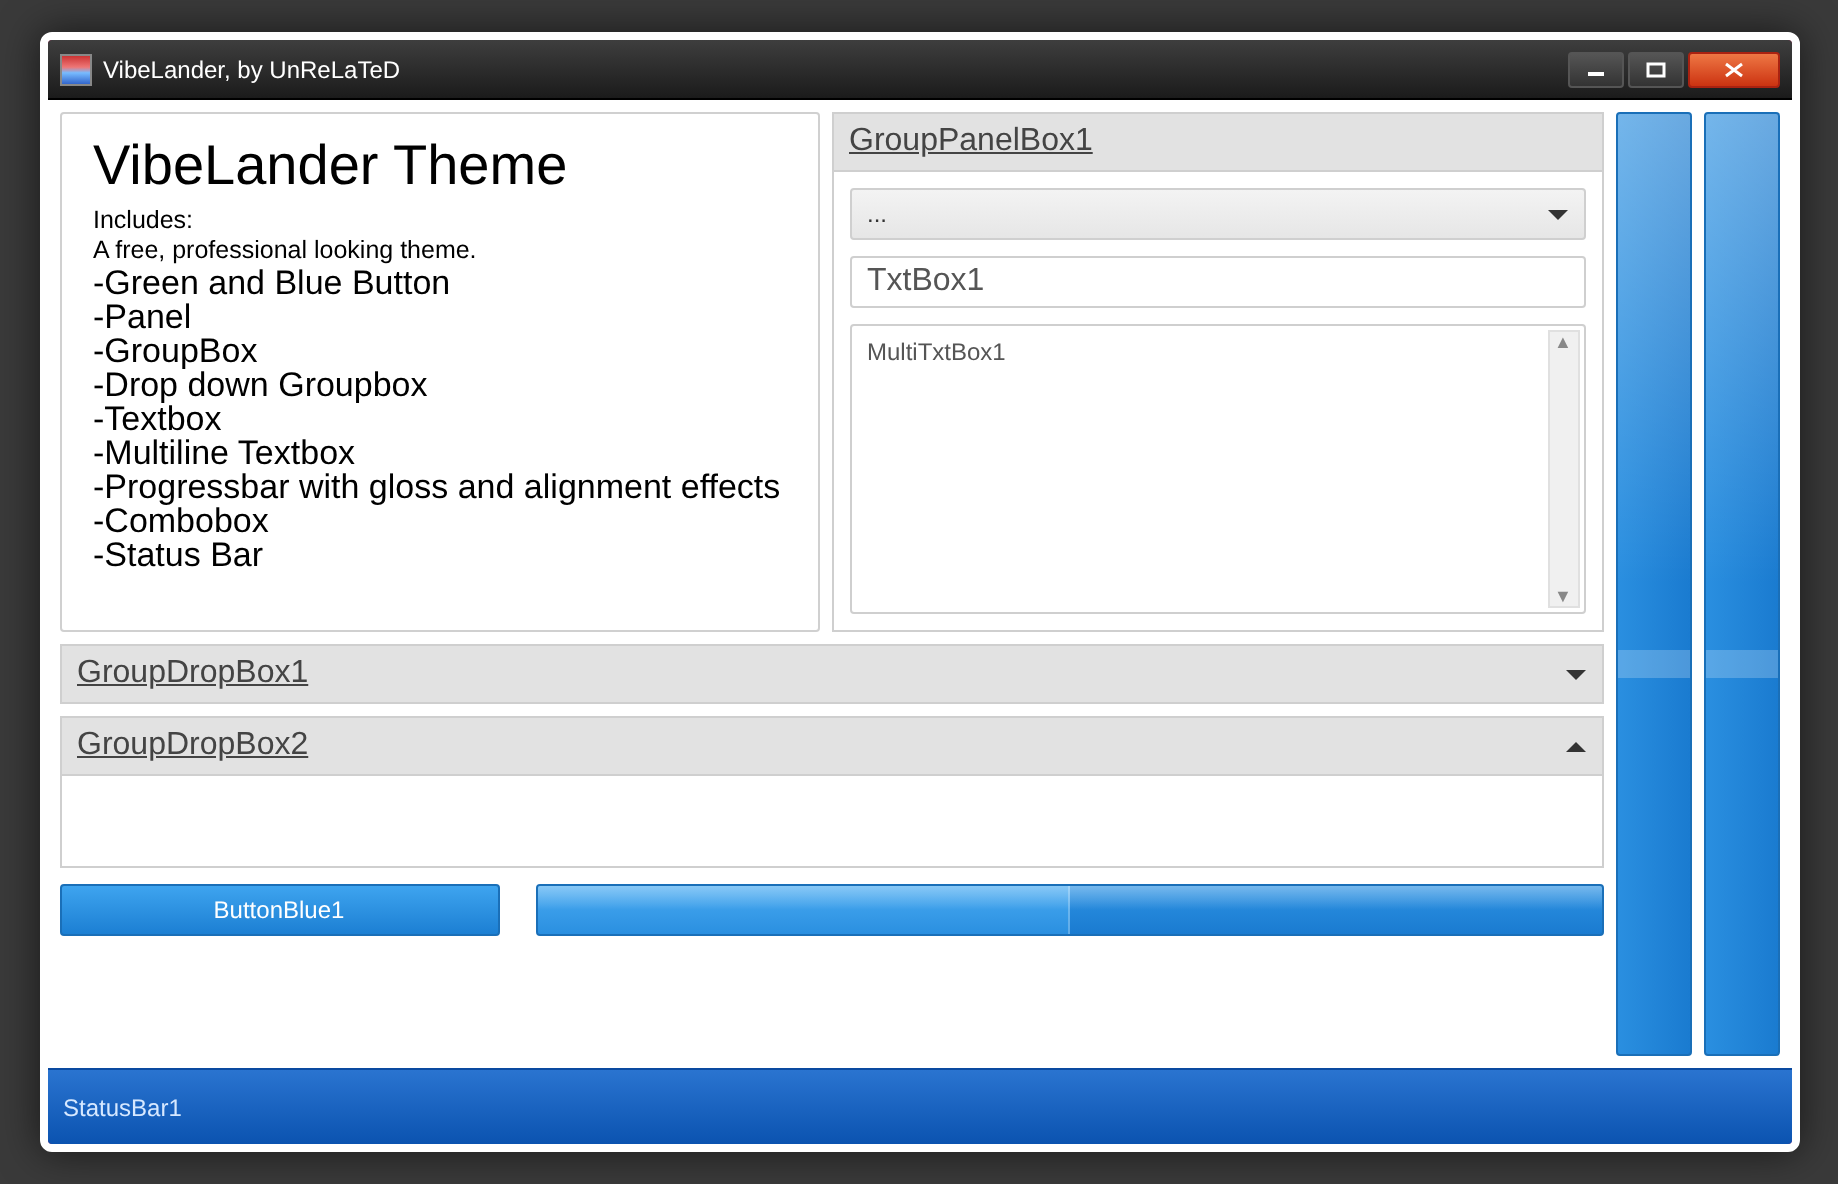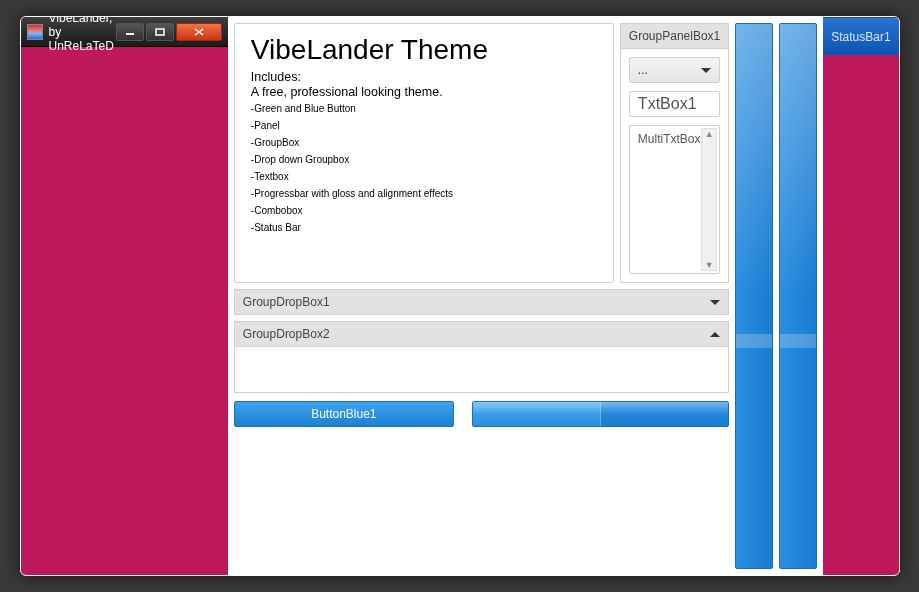--- a/index.html
+++ b/index.html
@@ -11,25 +11,25 @@
     align-items: center;
     justify-content: center;
     height: 592px;
     width: 919px;
     overflow: hidden;
   }
   .window {
     width: 880px;
     height: 560px;
     background: #be185d;
-    border: 1px solid #ffffff;
+    border: 4px solid #ffffff;
     border-radius: 6px;
     box-shadow: 0 0 20px rgba(0,0,0,0.6);
     display: flex;
-    flex-direction: row;
+    flex-direction: column;
     overflow: hidden;
   }
   .titlebar {
     height: 30px;
     background: linear-gradient(#3e3e3e,#1b1b1b);
     display: flex;
     align-items: center;
     padding: 0 6px;
     color: #fff;
     font-size: 12px;
@@ -76,36 +76,37 @@
   .theme-panel {
     width:380px;
     padding:10px 16px;
   }
   .theme-panel h1 {
     font-size:28px;
     font-weight:400;
     margin-bottom:4px;
   }
   .theme-panel .sub { font-size:12.5px; margin:1px 0; }
-  .theme-panel .list { font-size:10px; line-height:17px; margin-left:0; }
+  .theme-panel .list { font-size:17px; line-height:17px; margin-left:0; }
 
   .grouppanel {
     flex:1;
     display:flex;
     flex-direction:column;
   }
   .grouppanel-header, .dropbox-header {
     background:#e2e2e2;
     color:#444;
-    font-size:12px;
+    font-size:16px;
     padding:5px 8px;
     border:1px solid #cfcfcf;
     display:flex;
     align-items:center;
     justify-content:space-between;
+    text-decoration:underline;
   }
   .grouppanel-body {
     border:1px solid #cfcfcf;
     border-top:none;
     flex:1;
     padding:8px;
     display:flex;
     flex-direction:column;
     gap:8px;
   }
@@ -284,20 +285,21 @@
           <div class="panel-white theme-panel">
             <h1>VibeLander Theme</h1>
             <div class="sub">Includes:</div>
             <div class="sub">A free, professional looking theme.</div>
             <div class="list">
               <div>-Green and Blue Button</div>
               <div>-Panel</div>
               <div>-GroupBox</div>
               <div>-Drop down Groupbox</div>
               <div>-Textbox</div>
+              <div>-Multiline Textbox</div>
               <div>-Progressbar with gloss and alignment effects</div>
               <div>-Combobox</div>
               <div>-Status Bar</div>
             </div>
           </div>
 
           <div class="grouppanel">
             <div class="grouppanel-header">
               <span>GroupPanelBox1</span>
             </div>

